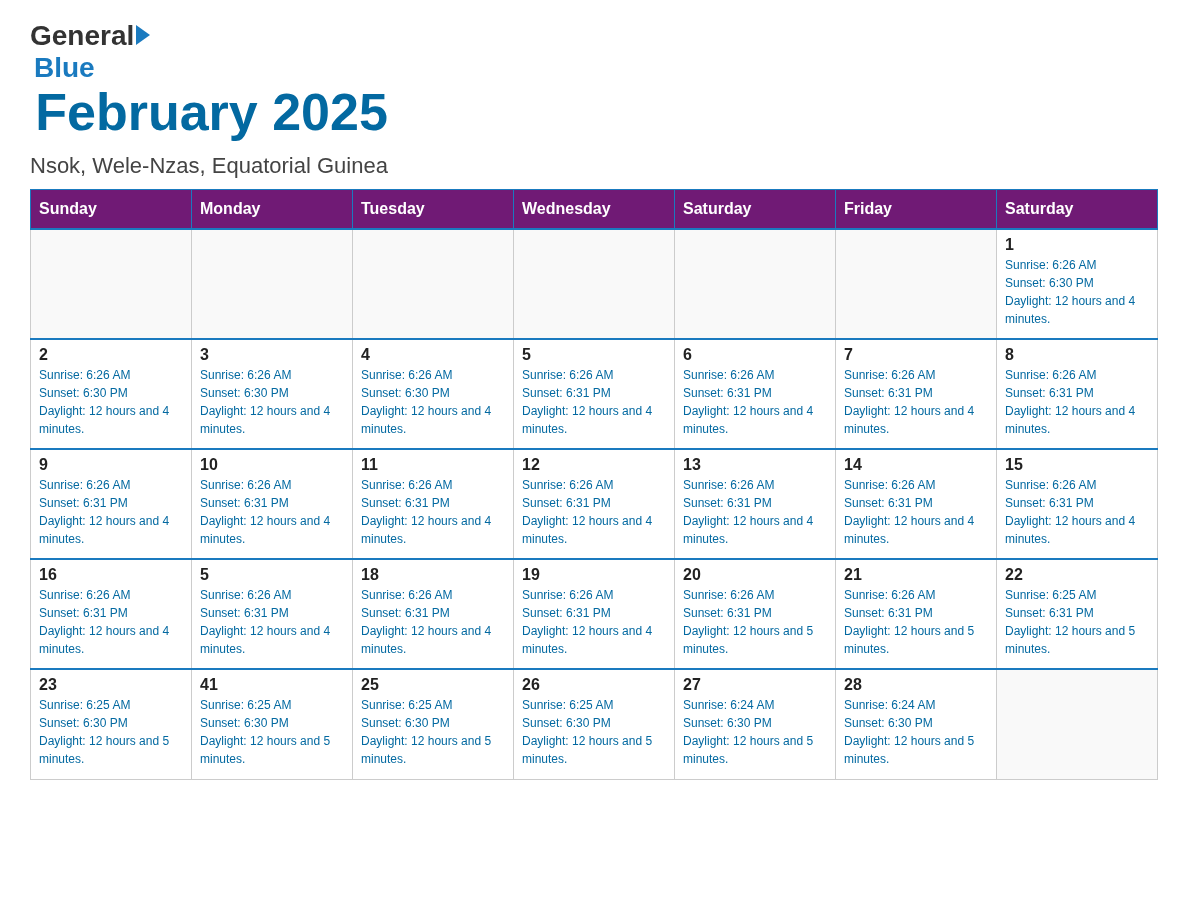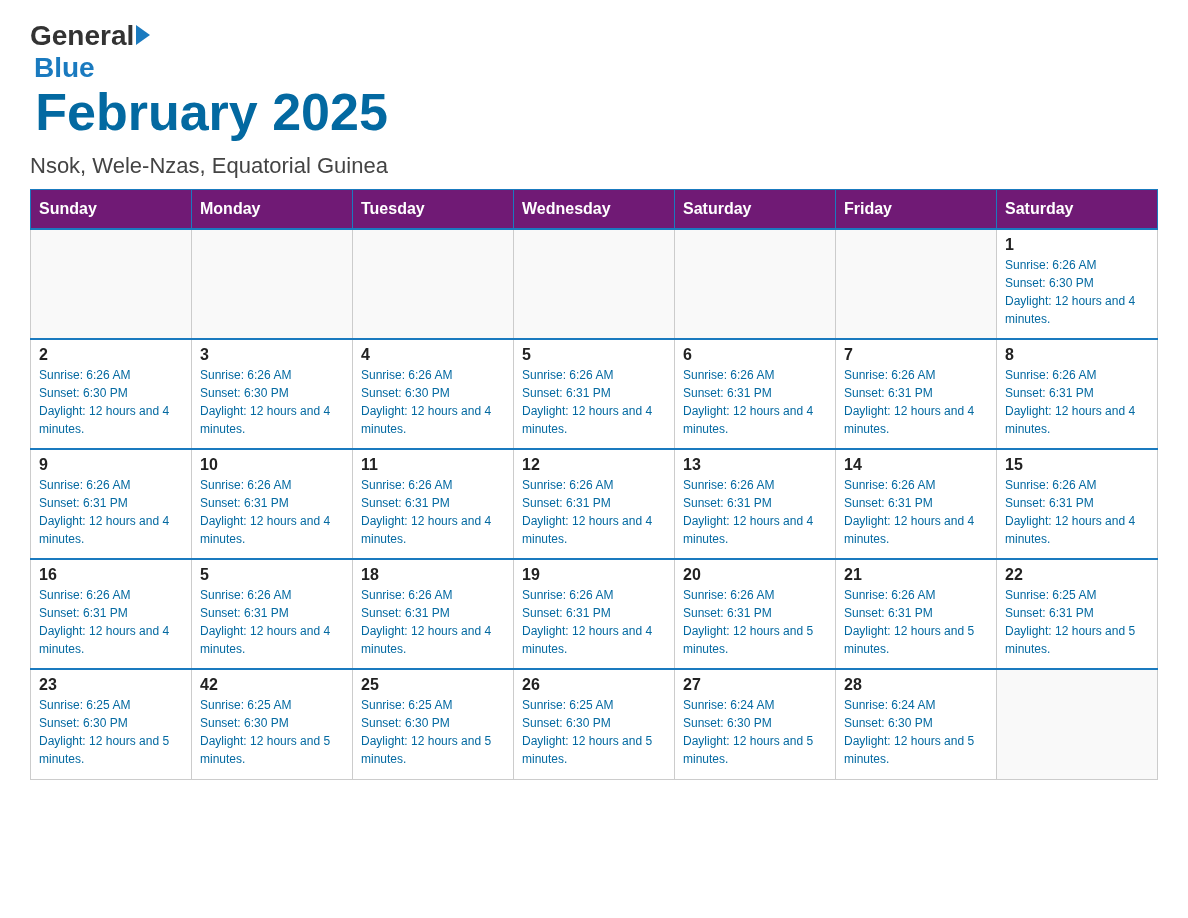--- a/index.html
+++ b/index.html
@@ -232,21 +232,21 @@
           <div class="day-number">22</div>
           <div class="day-info">Sunrise: 6:25 AM<br>Sunset: 6:31 PM<br>Daylight: 12 hours and 5 minutes.</div>
         </td>
       </tr>
       <tr>
         <td>
           <div class="day-number">23</div>
           <div class="day-info">Sunrise: 6:25 AM<br>Sunset: 6:30 PM<br>Daylight: 12 hours and 5 minutes.</div>
         </td>
         <td>
-          <div class="day-number">42</div>
+          <div class="day-number">41</div>
           <div class="day-info">Sunrise: 6:25 AM<br>Sunset: 6:30 PM<br>Daylight: 12 hours and 5 minutes.</div>
         </td>
         <td>
           <div class="day-number">25</div>
           <div class="day-info">Sunrise: 6:25 AM<br>Sunset: 6:30 PM<br>Daylight: 12 hours and 5 minutes.</div>
         </td>
         <td>
           <div class="day-number">26</div>
           <div class="day-info">Sunrise: 6:25 AM<br>Sunset: 6:30 PM<br>Daylight: 12 hours and 5 minutes.</div>
         </td>

